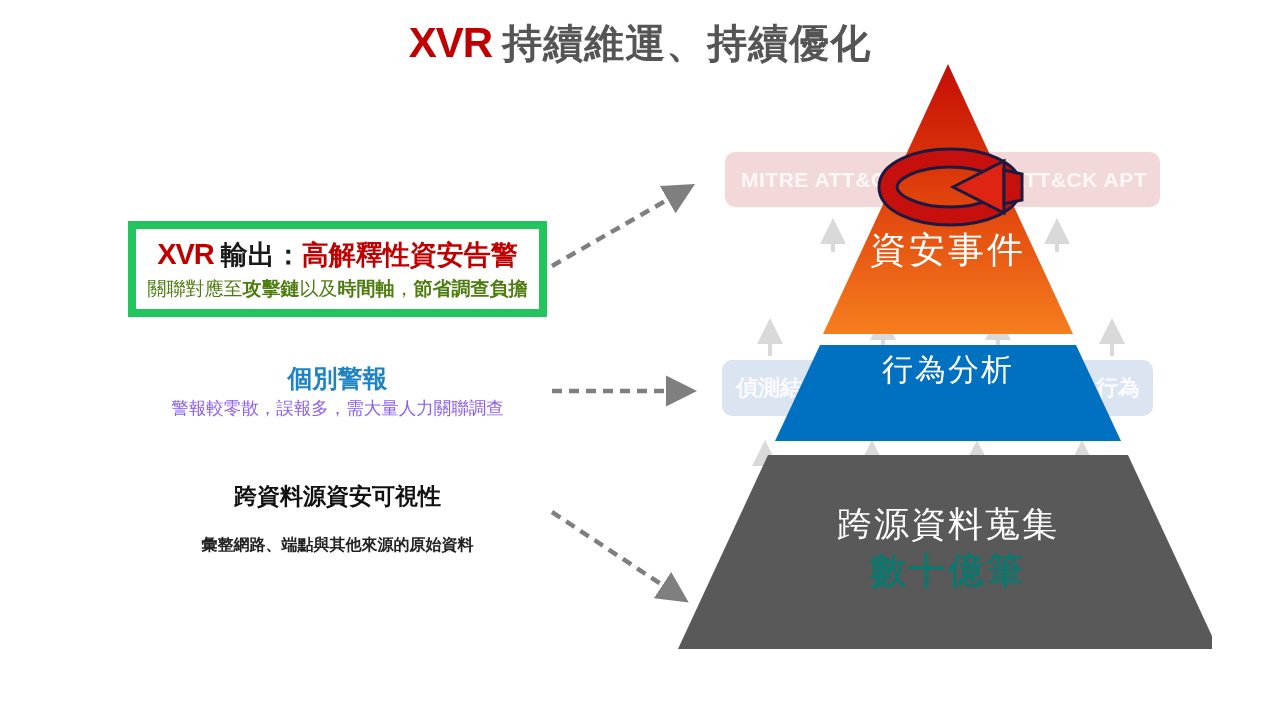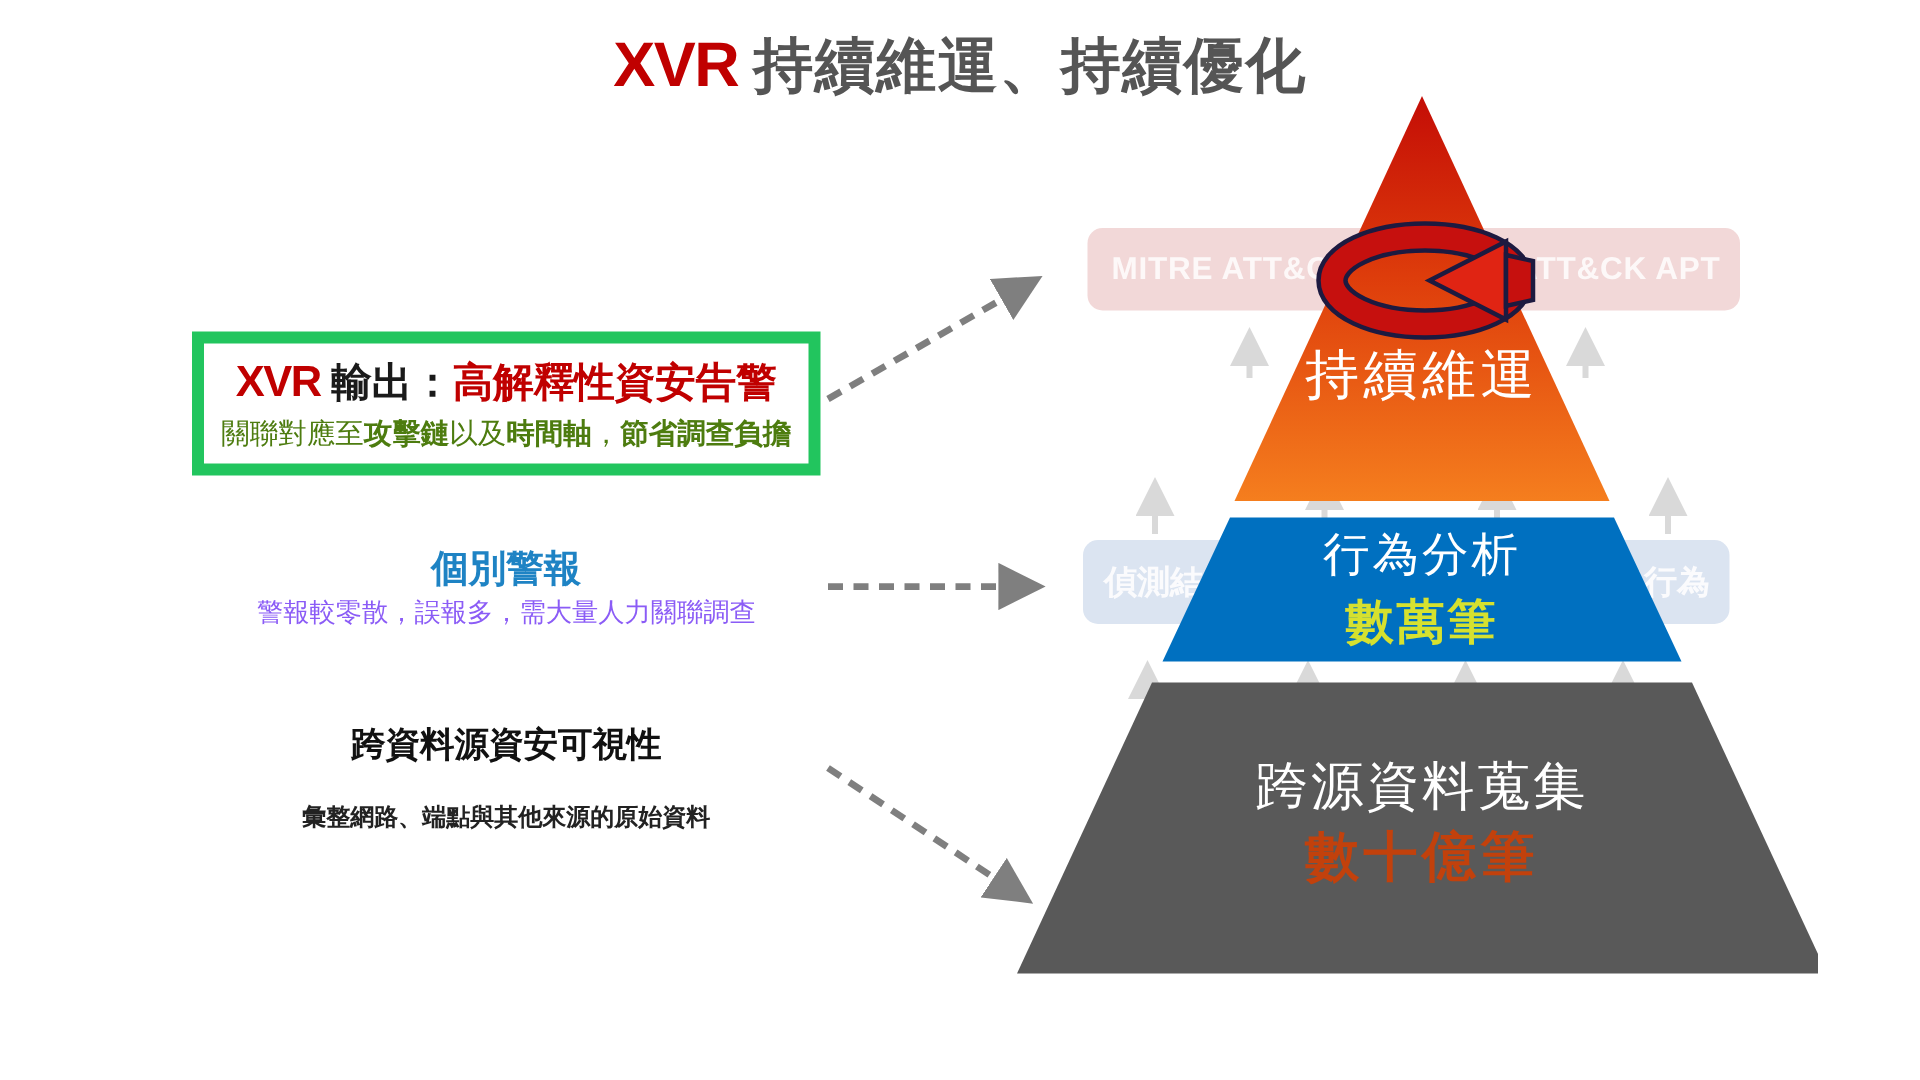--- a/index.html
+++ b/index.html
@@ -35,21 +35,21 @@
   #band-behavior .bl{left:14px;font-size:22px;color:#FBFBFD;}
   #band-behavior .br{right:13px;font-size:22px;color:#FBFBFD;}
   
   #diagram-svg{left:0;top:0;width:1280px;height:720px;pointer-events:none;}
   
   .pyr-label{left:773px;width:350px;text-align:center;color:#fff;white-space:nowrap;}
   #lbl-top{top:226px;font-size:36px;letter-spacing:3px;}
   #lbl-mid{top:349px;font-size:31px;letter-spacing:2px;}
   #lbl-mid-count{top:393px;font-size:32px;font-weight:700;color:#D6E12F;letter-spacing:2px;}
   #lbl-bottom{top:501px;font-size:35px;letter-spacing:2px;}
-  #lbl-bottom-count{top:547px;font-size:36px;font-weight:700;color:#c2410c;letter-spacing:3px;}
+  #lbl-bottom-count{top:547px;font-size:36px;font-weight:700;color:#0f766e;letter-spacing:3px;}
 </style>
 </head>
 <body>
 
 <div id="slide">
 
   <div id="title" class="abs">
     <span class="brand">XVR</span><span class="rest">持續維運、持續優化</span>
   </div>
 
@@ -101,23 +101,22 @@
     </g>
 
     <g>
       <ellipse cx="950" cy="187" rx="62" ry="29" fill="none" stroke="#1D1A40" stroke-width="21"></ellipse>
       <ellipse cx="950" cy="187" rx="62" ry="29" fill="none" stroke="#C6100E" stroke-width="15"></ellipse>
       <polygon points="953,187 1004,161 1004,213" fill="#E02413" stroke="#1D1A40" stroke-width="3"></polygon>
       <polygon points="1004,170 1022,174 1022,200 1004,204" fill="#C6100E" stroke="#1D1A40" stroke-width="3"></polygon>
     </g>
   </svg>
 
-  <div id="lbl-top" class="abs pyr-label">持續維運</div>
+  <div id="lbl-top" class="abs pyr-label">資安事件</div>
   <div id="lbl-mid" class="abs pyr-label">行為分析</div>
-  <div id="lbl-mid-count" class="abs pyr-label">數萬筆</div>
   <div id="lbl-bottom" class="abs pyr-label">跨源資料蒐集</div>
   <div id="lbl-bottom-count" class="abs pyr-label">數十億筆</div>
 
   <div id="xvr-box" class="abs">
     <div class="l1">
       <span class="brand">XVR </span><span class="dark">輸出：</span><span class="red">高解釋性資安告警</span>
     </div>
     <div class="l2">
       <span>關聯對應至</span><span class="b">攻擊鏈</span><span>以及</span><span class="b">時間軸</span><span>，</span><span class="b">節省調查負擔</span>
     </div>

